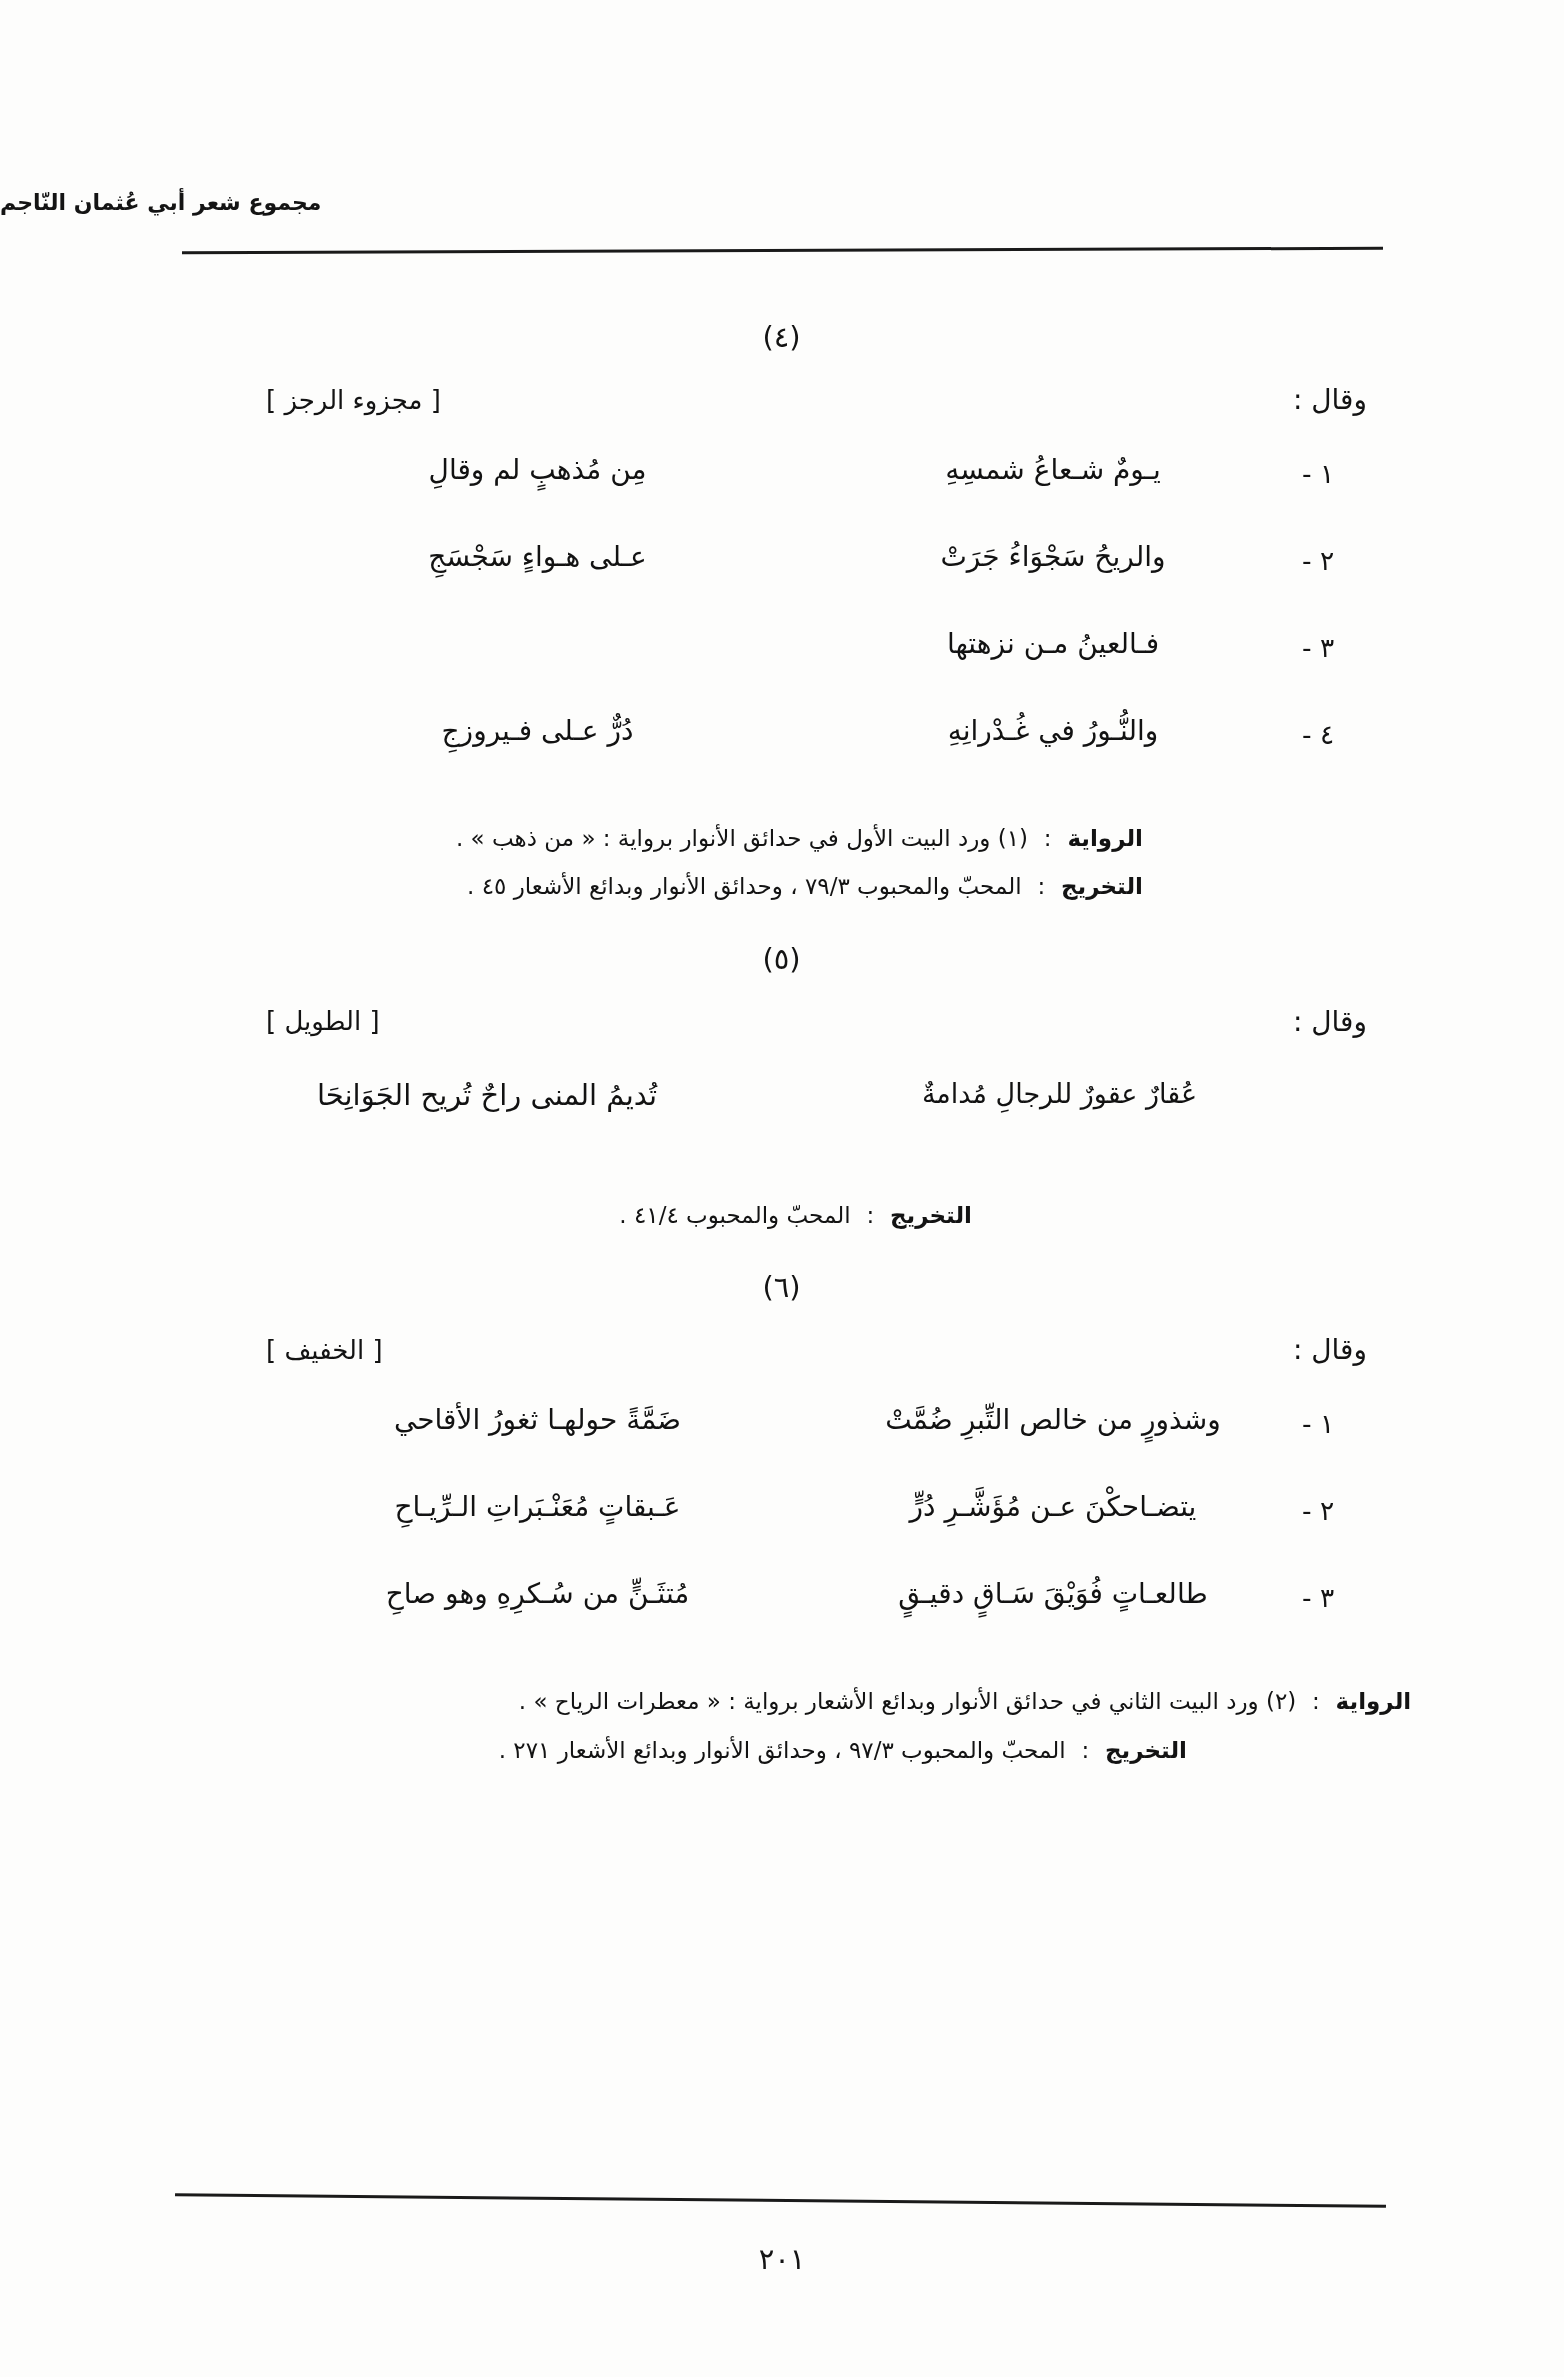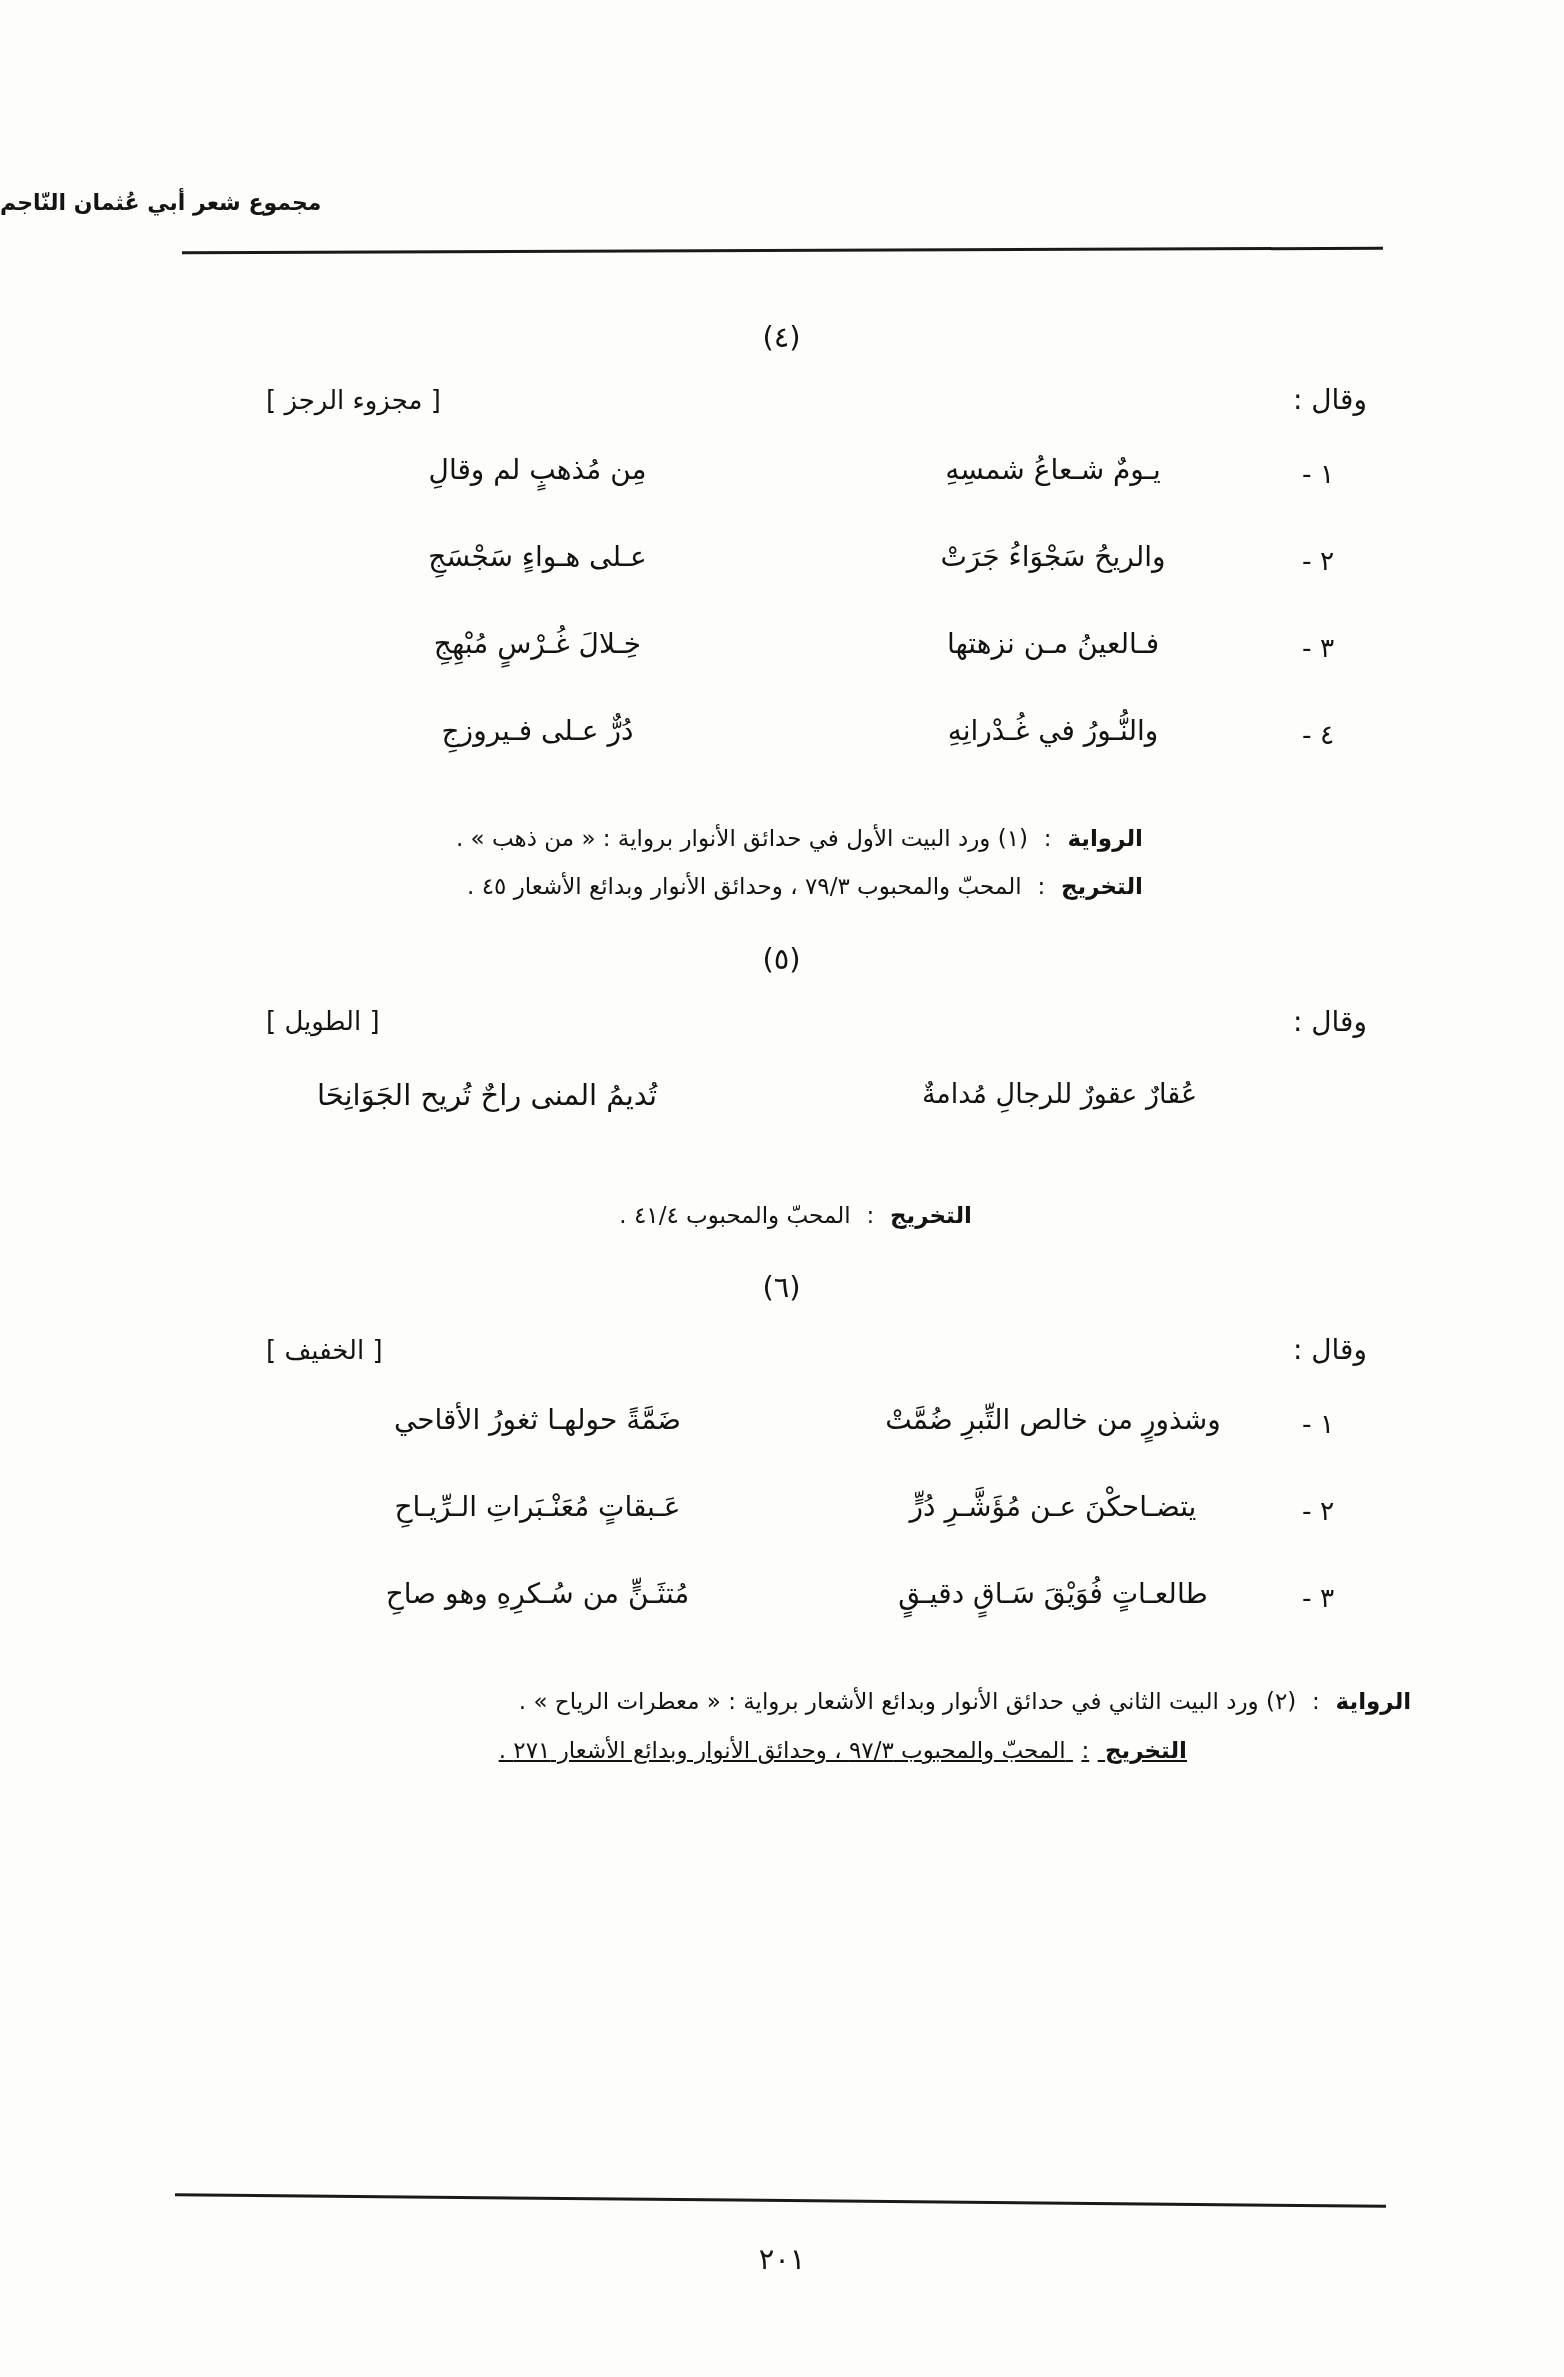--- a/index.html
+++ b/index.html
@@ -164,21 +164,21 @@
     font-size: 23px;
     color: #131313;
     line-height: 1.5;
     margin-bottom: 13.7px;
     white-space: nowrap;
   }
   .note.indent-riwaya-4 { padding-right: 275px; }
   .note.indent-takhrij-4 { padding-right: 275px; }
   .note.indent-takhrij-5 { padding-right: 446px; }
   .note.indent-riwaya-6 { padding-right: 6.8px; }
-  .note.indent-takhrij-6 { padding-right: 231px; text-decoration: underline; }
+  .note.indent-takhrij-6 { padding-right: 231px; }
 
   .note .label { font-weight: 700; }
   .note .sep { padding: 0 8.5px; }
 </style>
 </head>
 <body>
 
 <div class="page">
 
   <div class="running-head">مجموع شعر أبي عُثمان النّاجم</div>
@@ -199,21 +199,20 @@
           <span class="hemistich-b">مِن مُذهبٍ لم وقالِ</span>
         </div>
         <div class="verse-line">
           <span class="verse-num">٢ -</span>
           <span class="hemistich-a">والريحُ سَجْوَاءُ جَرَتْ</span>
           <span class="hemistich-b">عـلى هـواءٍ سَجْسَجِ</span>
         </div>
         <div class="verse-line">
           <span class="verse-num">٣ -</span>
           <span class="hemistich-a">فـالعينُ مـن نزهتها</span>
-          <span class="hemistich-b">خِـلالَ غُـرْسٍ مُبْهِجِ</span>
         </div>
         <div class="verse-line">
           <span class="verse-num">٤ -</span>
           <span class="hemistich-a">والنُّـورُ في غُـدْرانِهِ</span>
           <span class="hemistich-b">دُرٌّ عـلى فـيروزجِ</span>
         </div>
       </div>
       <div class="notes">
         <div class="note indent-riwaya-4">
           <span class="label">الرواية</span>

